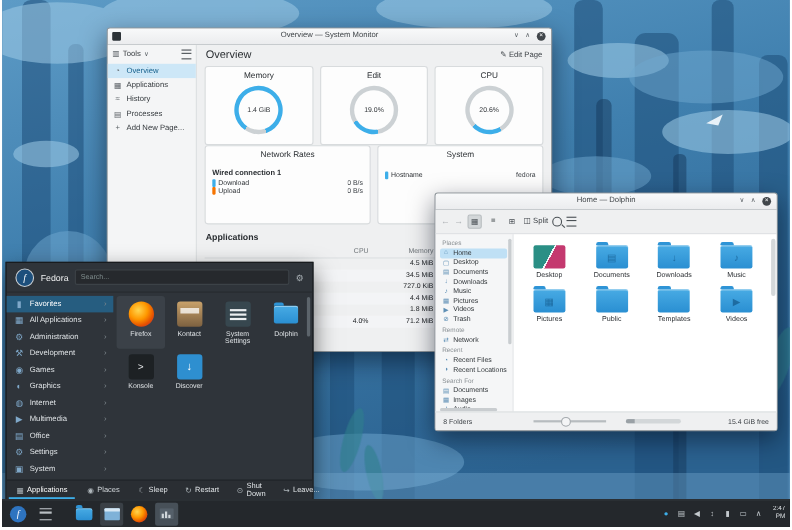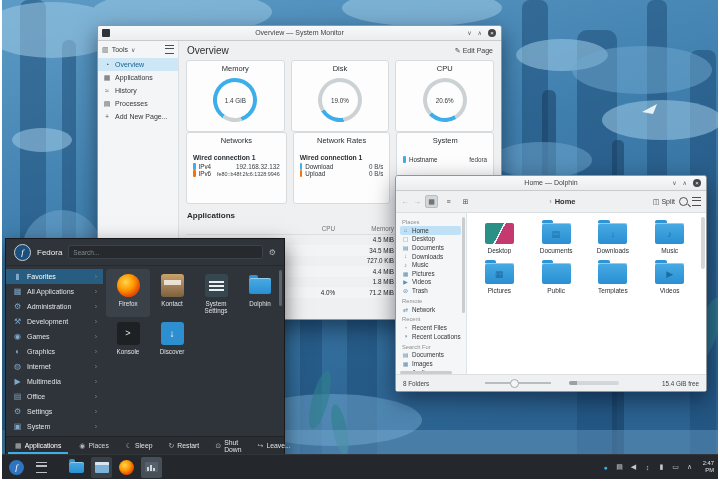--- a/index.html
+++ b/index.html
@@ -280,51 +280,35 @@
         </div>
         <div class="cards sensors">
           <div class="card">
             <div class="ctitle">Memory</div>
             <div class="gauge-wrap">
                 <div class="gauge g-mem" style="background: conic-gradient(rgb(61, 174, 233) 0deg, rgb(61, 174, 233) 85%, rgb(204, 209, 212) 85%, rgb(204, 209, 212) 100%);"></div>
               <div class="gval">1.4 GiB</div>
               </div>
           </div>
           <div class="card">
-            <div class="ctitle">Disk</div>
+            <div class="ctitle">Edit</div>
             <div class="gauge-wrap">
                 <div class="gauge g-disk" style="background: conic-gradient(rgb(61, 174, 233) 0deg, rgb(61, 174, 233) 19%, rgb(204, 209, 212) 19%, rgb(204, 209, 212) 100%);"></div>
               <div class="gval">19.0%</div>
               </div>
           </div>
           <div class="card">
             <div class="ctitle">CPU</div>
             <div class="gauge-wrap">
                 <div class="gauge g-cpu" style="background: conic-gradient(rgb(61, 174, 233) 0deg, rgb(61, 174, 233) 21%, rgb(204, 209, 212) 21%, rgb(204, 209, 212) 100%);"></div>
               <div class="gval">20.6%</div>
               </div>
           </div>
         </div>
         <div class="cards netsys">
-          <div class="card">
-            <div class="ctitle">Networks</div>
-            <div class="conn">Wired connection 1</div>
-            <div class="cline">
-              <span class="bullet" style="background: rgb(61, 174, 233);"></span>
-              <span class="lab">IPv4</span>
-              <span class="sp"></span>
-              <span class="val">192.168.32.132</span>
-            </div>
-            <div class="cline">
-              <span class="bullet" style="background: rgb(246, 116, 0);"></span>
-              <span class="lab">IPv6</span>
-              <span class="sp"></span>
-              <span class="val" style="font-size:5.4px">fe80::b48f:2fc6:1328:9946</span>
-            </div>
-          </div>
           <div class="card">
             <div class="ctitle">Network Rates</div>
             <div class="conn">Wired connection 1</div>
             <div class="cline">
               <span class="bullet" style="background: rgb(61, 174, 233);"></span>
               <span class="lab">Download</span>
               <span class="sp"></span>
               <span class="val">0 B/s</span>
             </div>
             <div class="cline">
@@ -409,23 +393,20 @@
         <span class="tb-chev">∧</span>
         <span class="tb-close">×</span>
       </span>
     </div>
     <div class="toolbar">
       <span class="nav-arrow">←</span>
       <span class="nav-arrow">→</span>
       <span class="viewbtn pressed">▦</span>
       <span class="viewbtn">≡</span>
       <span class="viewbtn">⊞</span>
-      <span class="crumb">
-        <span class="sep">›</span><b>Home</b>
-      </span>
       <span class="splitbtn">
         <span class="g">◫</span>
         <span>Split</span>
       </span>
       <span class="i-mag"></span>
       <span class="i-burger"></span>
     </div>
     <div class="dbody">
       <div id="dp-places">
         <div class="pl-head">Places</div>

